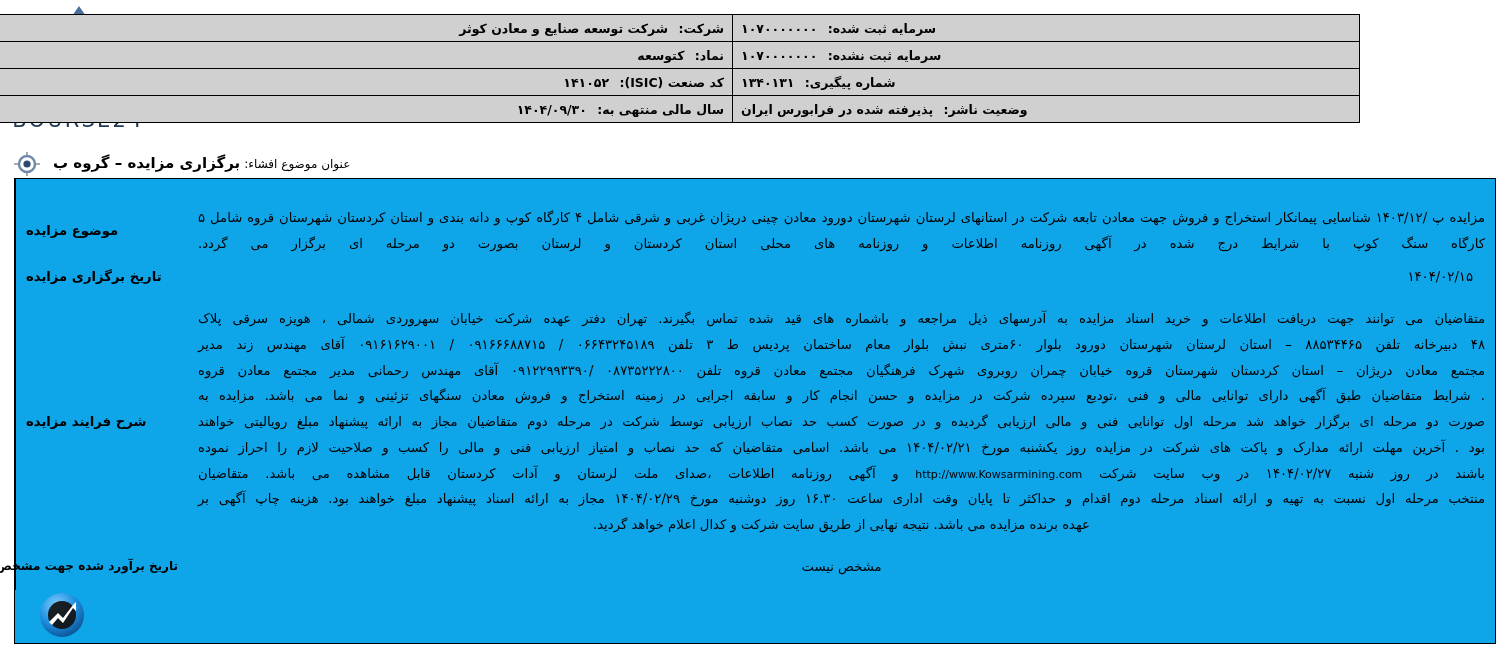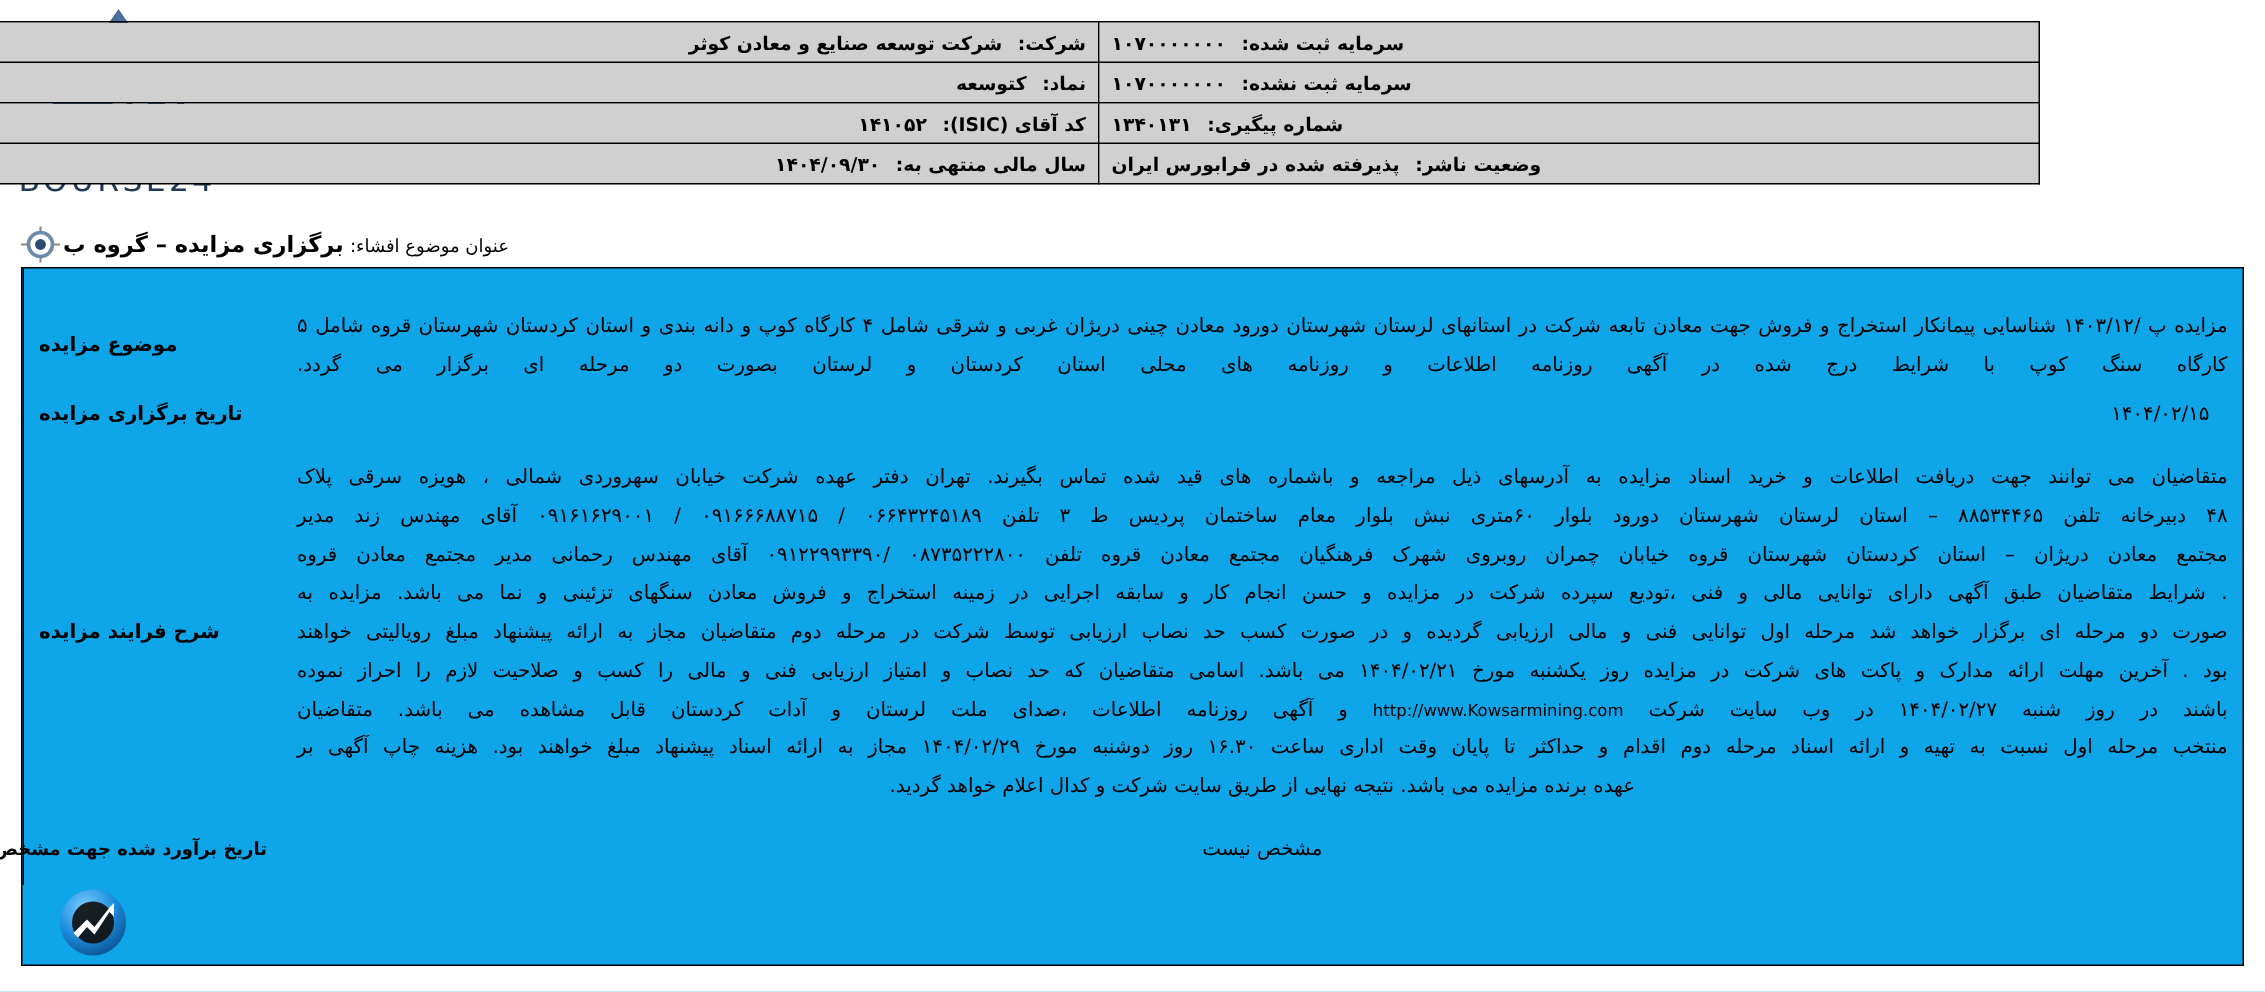--- a/index.html
+++ b/index.html
@@ -92,21 +92,21 @@
     padding-left: 0;
     height: 26px;
     line-height: 26px;
     white-space: nowrap;
   }
   .disclosure-title .dt-inner {
     display: inline-block;
     direction: rtl;
   }
   .dt-label { font-size: 12px; }
-  .dt-value { font-size: 15px; font-weight: bold; }
+  .dt-value { font-size: 15px; font-weight: bold; margin-left: 11px; }
   .target-icon {
     display: inline-block;
     vertical-align: middle;
     width: 26px;
     height: 26px;
     margin-right: 2px;
     position: relative;
     top: -1px;
   }
 
@@ -209,21 +209,21 @@
           <span class="lbl">نماد:</span>
           <span class="val">کتوسعه</span>
         </td>
       </tr>
       <tr>
         <td class="c-left">
           <span class="lbl">شماره پیگیری:</span>
           <span class="val">۱۳۴۰۱۳۱</span>
         </td>
         <td class="c-right">
-          <span class="lbl">کد آقای (ISIC):</span>
+          <span class="lbl">کد صنعت (ISIC):</span>
           <span class="val">۱۴۱۰۵۲</span>
         </td>
       </tr>
       <tr>
         <td class="c-left">
           <span class="lbl">وضعیت ناشر:</span>
           <span class="val">پذیرفته شده در فرابورس ایران</span>
         </td>
         <td class="c-right">
           <span class="lbl">سال مالی منتهی به:</span>

